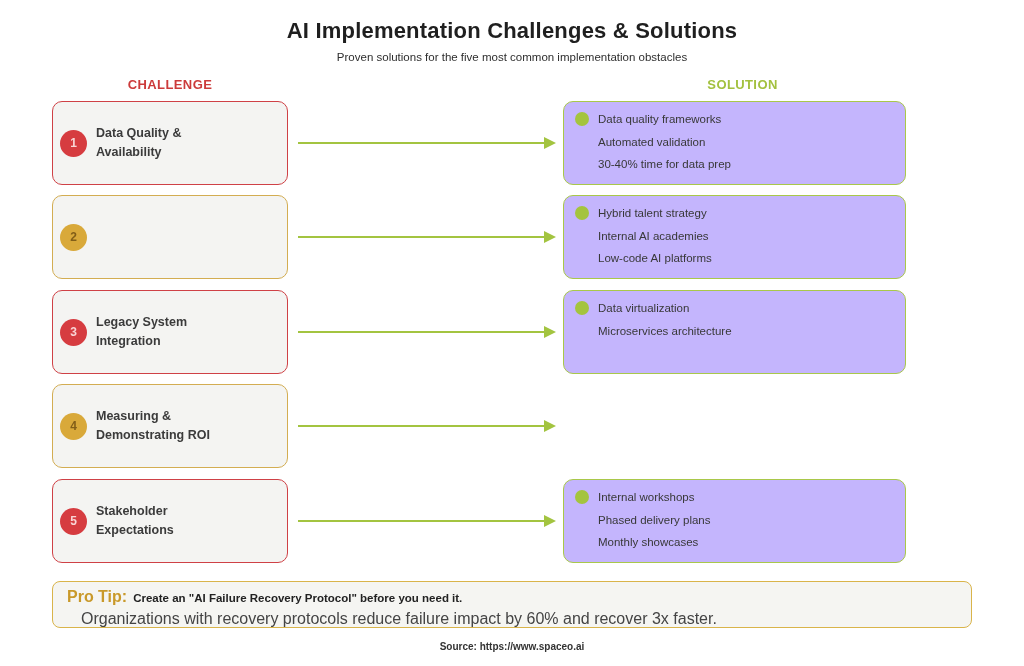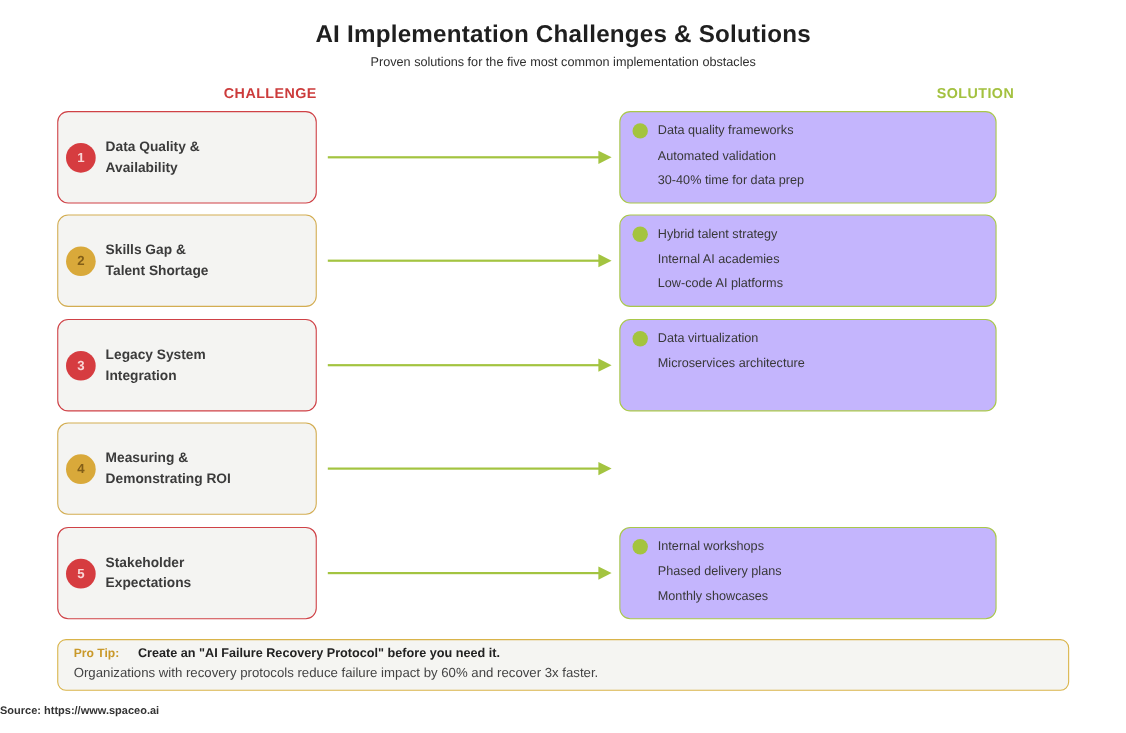--- a/index.html
+++ b/index.html
@@ -27,21 +27,21 @@
     text-align: center;
     font-size: 11.5px;
     color: #2e2e2e;
   }
   .col-header {
     position: absolute;
     top: 77px;
     font-size: 13px;
     font-weight: bold;
     letter-spacing: 0.4px;
-    text-align: right;
+    text-align: center;
   }
   .col-header.challenge { left: 52px; width: 236px; color: #cc3b3b; }
   .col-header.solution { left: 563px; width: 359px; color: #a3c13f; }
 
   .row { position: absolute; left: 0; width: 1024px; height: 84px; }
 
   .challenge-box {
     position: absolute;
     left: 52px; top: 0;
     width: 236px; height: 84px;
@@ -124,39 +124,41 @@
     position: absolute;
     left: 52px; top: 581px;
     width: 920px; height: 47px;
     background: #f5f5f2;
     border: 1.5px solid #d9b44a;
     border-radius: 8px;
     padding: 6px 14px 0 14px;
   }
   .protip-line1 { display: flex; align-items: baseline; }
   .protip-label {
-    font-size: 11px;
+    font-size: 16px;
     font-weight: bold;
     color: #c9992a;
-    margin-right: 17px;
+    margin-right: 6px;
   }
   .protip-headline {
     font-size: 11.5px;
     font-weight: bold;
     color: #222222;
   }
   .protip-detail {
     margin-top: 4px;
-    font-size: 12px;
+    font-size: 16px;
     color: #444444;
+    margin-left: 14px;
   }
 
   .footer {
     position: absolute;
     top: 641px; left: 0; width: 100%;
+    text-align: center;
     font-size: 10px;
     font-weight: bold;
     color: #333333;
   }
 </style>
 </head>
 <body>
 
 <div class="canvas">
 
@@ -184,24 +186,20 @@
         <div class="solution-line">Data quality frameworks</div>
         <div class="solution-line">Automated validation</div>
         <div class="solution-line">30-40% time for data prep</div>
       </div>
     </div>
   </div>
 
   <div class="row" style="top:195px">
     <div class="challenge-box gold">
       <div class="num-circle">2</div>
-      <div class="challenge-text">
-        <div>Skills Gap &amp;</div>
-        <div>Talent Shortage</div>
-      </div>
     </div>
     <div class="arrow">
       <div class="arrow-line"></div>
       <div class="arrow-head"></div>
     </div>
     <div class="solution-box">
       <div class="solution-dot"></div>
       <div class="solution-lines">
         <div class="solution-line">Hybrid talent strategy</div>
         <div class="solution-line">Internal AI academies</div>

